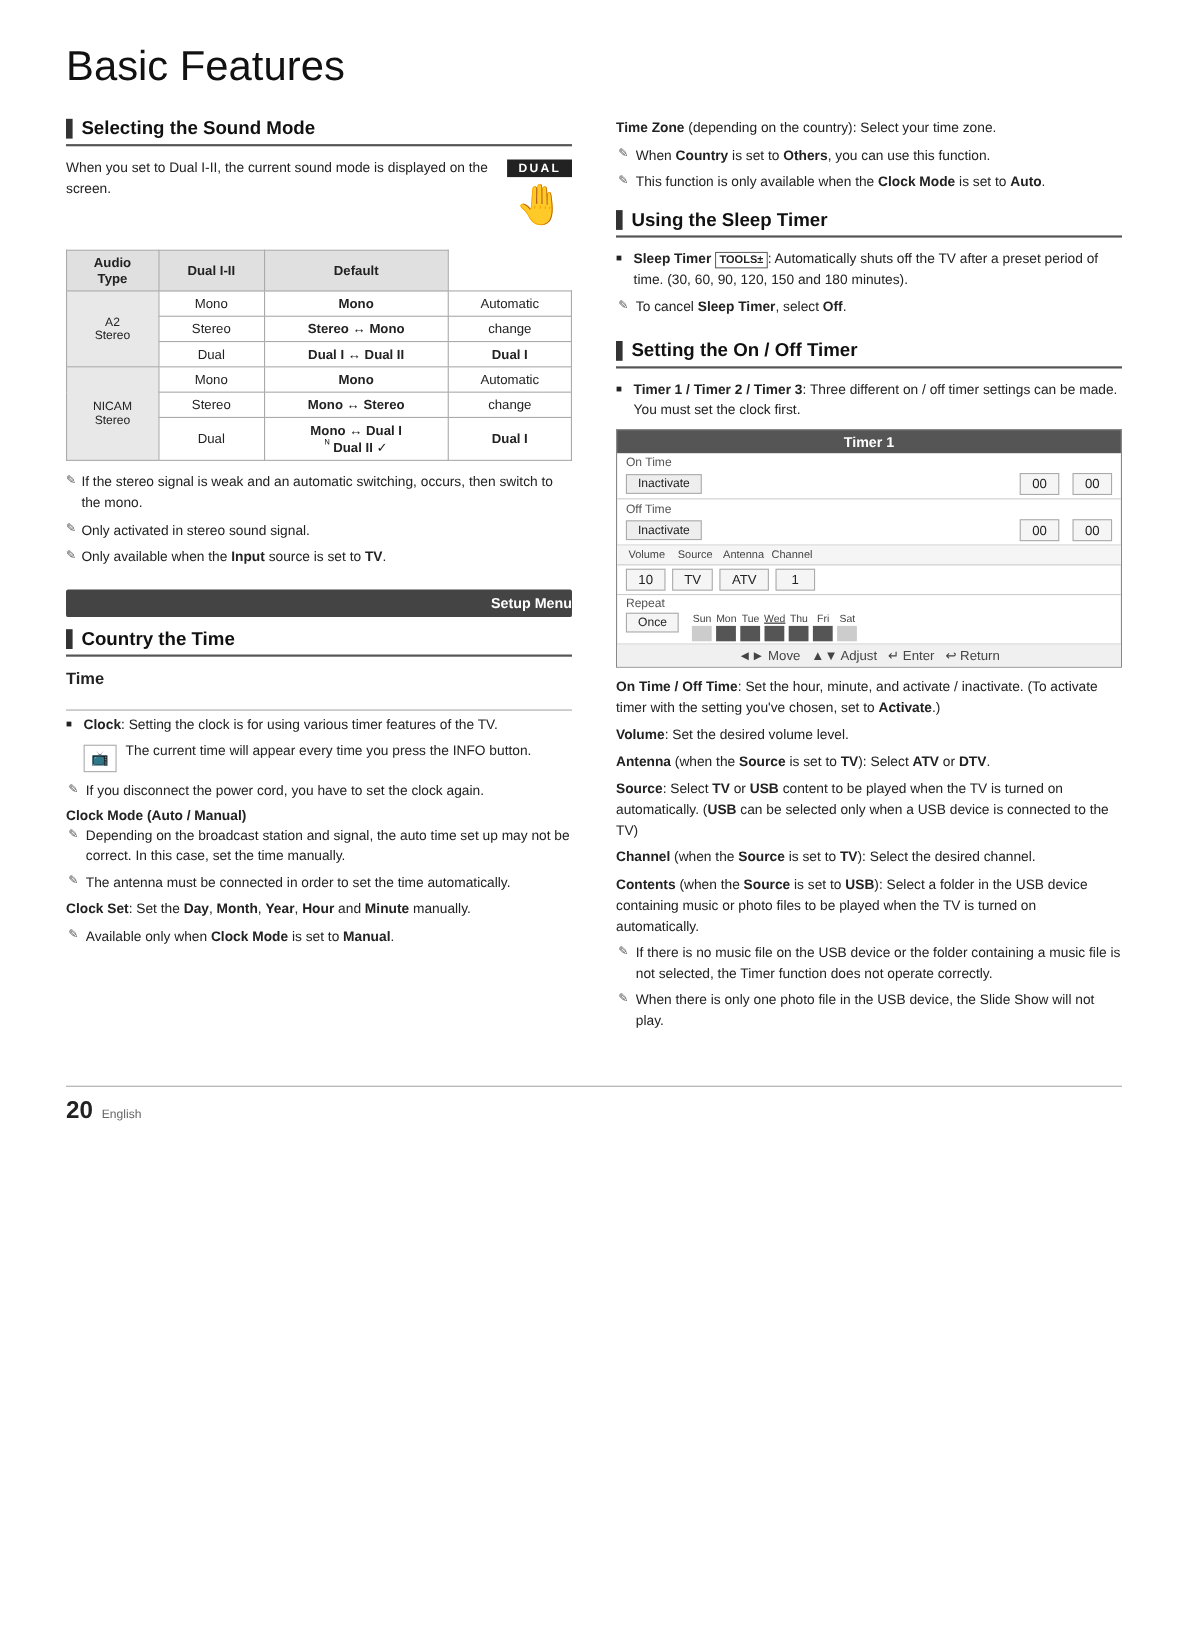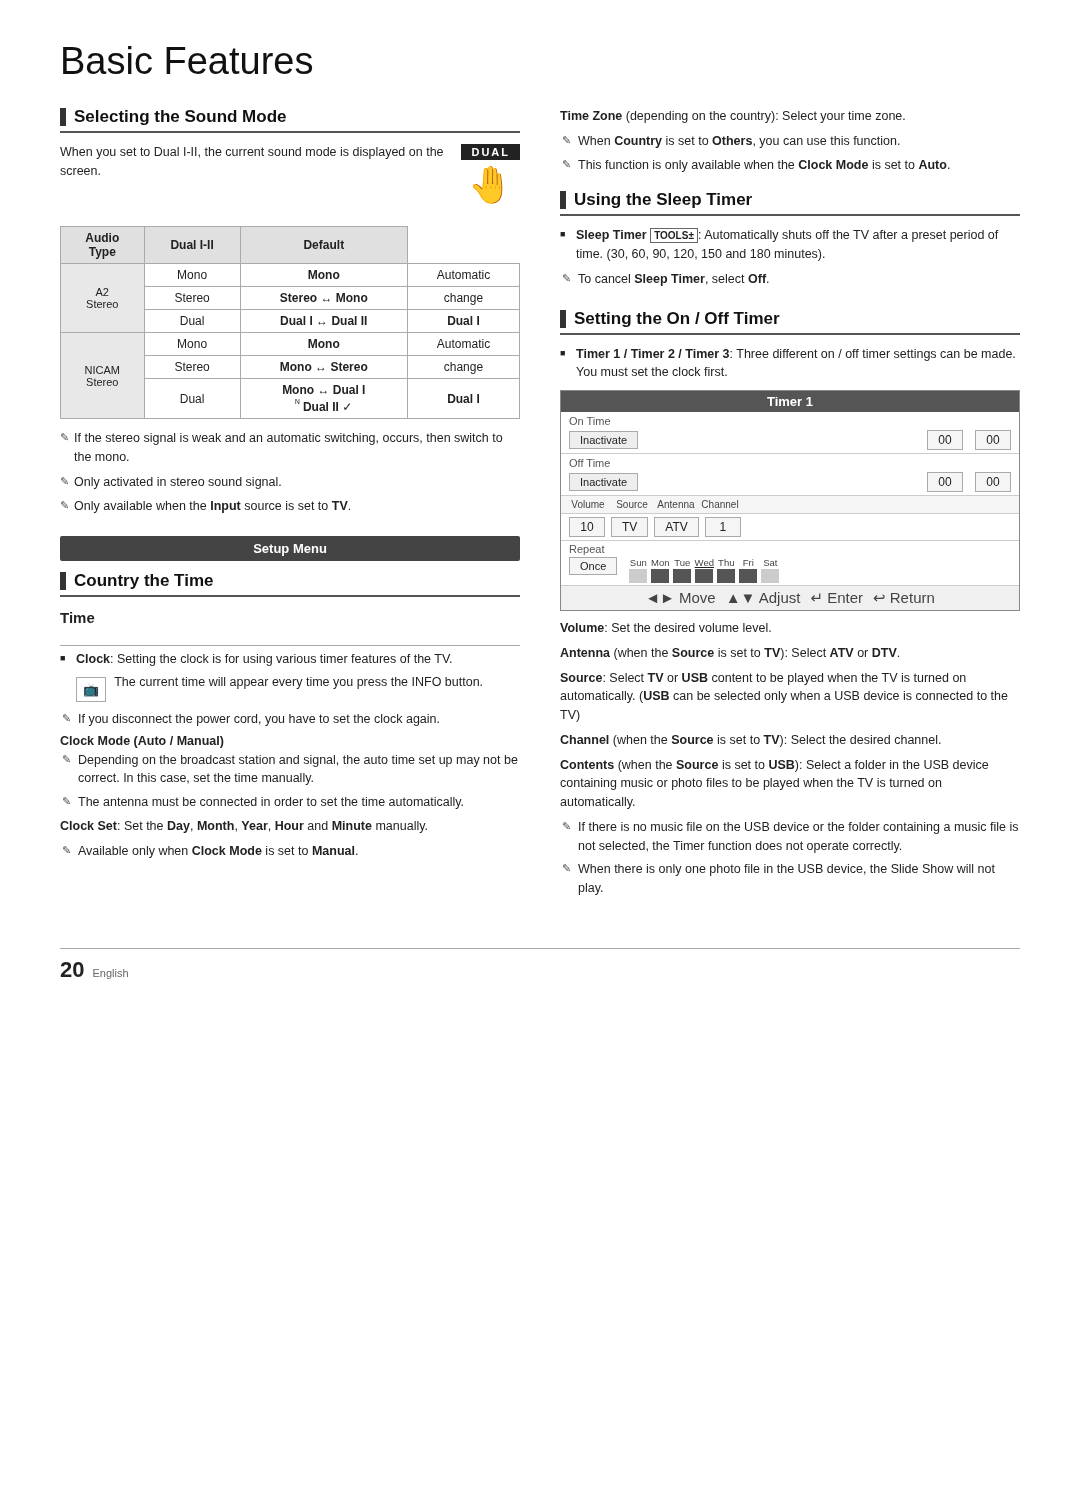--- a/index.html
+++ b/index.html
@@ -128,21 +128,21 @@
       font-size: 36px;
       display: block;
       margin-top: 2px;
     }
     
     .setup-menu-bar {
       background: #444;
       color: #fff;
       font-size: 13px;
       font-weight: bold;
-      text-align: center;
+      text-align: right;
       padding: 5px 0;
       margin: 14px 0 10px 0;
       border-radius: 2px;
     }
     
     .timer-box {
       border: 1px solid #888;
       font-size: 11.5px;
       margin-top: 8px;
       margin-bottom: 8px;
@@ -198,21 +198,21 @@
       width: 18px;
       height: 14px;
       background: #555;
       display: inline-block;
     }
     .day-box.off { background: #ccc; }
     .timer-nav {
       display: flex;
       justify-content: center;
       gap: 10px;
-      font-size: 15px;
+      font-size: 12px;
       color: #444;
       padding: 3px 0;
       background: #f0f0f0;
     }
     .english-label {
       font-size: 11px;
       color: #666;
     }
     .clock-mode-header {
       font-size: 12.5px;
@@ -449,20 +449,21 @@
         </div>
 
         <div class="timer-nav">
           <span>◄► Move</span>
           <span>▲▼ Adjust</span>
           <span>↵ Enter</span>
           <span>↩ Return</span>
         </div>
       </div>
 
+      <p><b>On Time / Off Time</b>: Set the hour, minute, and activate / inactivate. (To activate timer with the setting you've chosen, set to <b>Activate</b>.)</p>
       <p style="margin-top:4px;"><b>Volume</b>: Set the desired volume level.</p>
       <p style="margin-top:4px;"><b>Antenna</b> (when the <b>Source</b> is set to <b>TV</b>): Select <b>ATV</b> or <b>DTV</b>.</p>
       <p style="margin-top:4px;"><b>Source</b>: Select <b>TV</b> or <b>USB</b> content to be played when the TV is turned on automatically. (<b>USB</b> can be selected only when a USB device is connected to the TV)</p>
       <p style="margin-top:4px;"><b>Channel</b> (when the <b>Source</b> is set to <b>TV</b>): Select the desired channel.</p>
       <p style="margin-top:4px;"><b>Contents</b> (when the <b>Source</b> is set to <b>USB</b>): Select a folder in the USB device containing music or photo files to be played when the TV is turned on automatically.</p>
       <div class="indent-note">If there is no music file on the USB device or the folder containing a music file is not selected, the Timer function does not operate correctly.</div>
       <div class="indent-note">When there is only one photo file in the USB device, the Slide Show will not play.</div>
     </div>
   </div>
 </div>

